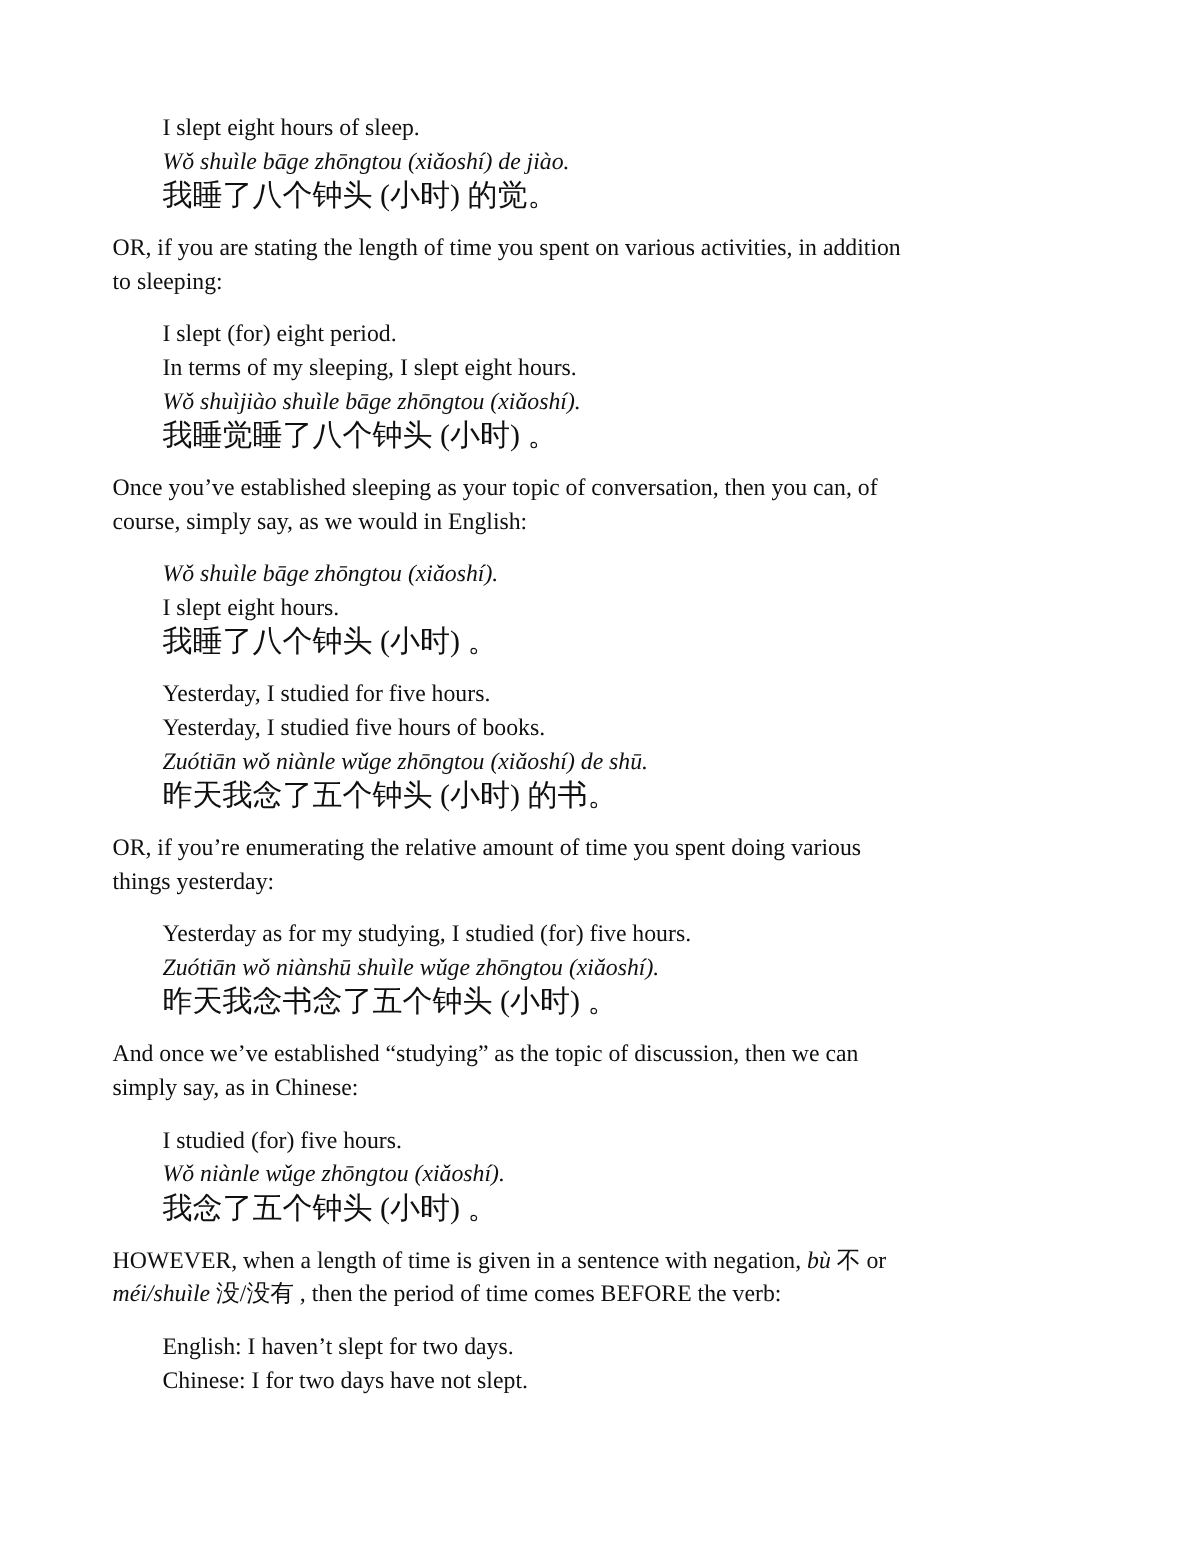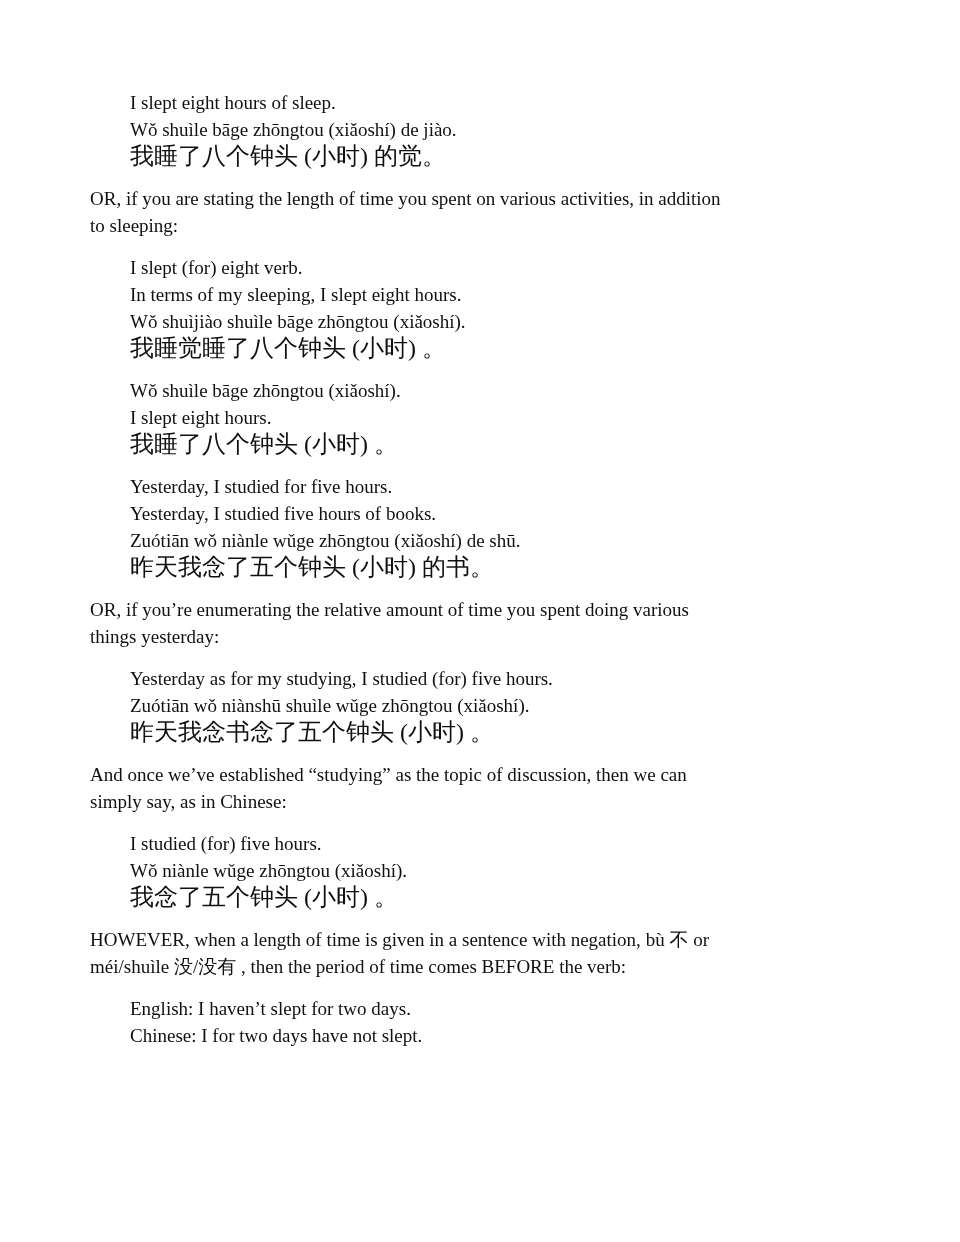--- a/index.html
+++ b/index.html
@@ -33,20 +33,21 @@
     white-space: pre;
     height: 27px;
   }
   .line.zh {
     font-size: 24px;
   }
   .seg.en, .seg.normal {
     font-style: normal;
   }
   .seg.pinyin {
+    font-style: italic;
   }
   .seg.song {
     font-style: normal;
     font-family: "Liberation Serif", "DejaVu Serif", serif;
   }
   .seg.hei {
     font-style: normal;
     font-family: "DejaVu Sans", "Liberation Sans", sans-serif;
   }
 </style>
@@ -58,24 +59,28 @@
       <div class="block indent">
         <div class="line"><span class="seg en">I slept eight hours of sleep.</span></div>
         <div class="line"><span class="seg pinyin">Wǒ shuìle bāge zhōngtou (xiǎoshí) de jiào.</span></div>
         <div class="line zh"><span class="seg song">我睡了八个</span><span class="seg hei">钟头</span><span class="seg song"> (</span><span class="seg hei">小时</span><span class="seg song">) 的</span><span class="seg hei">觉</span><span class="seg song">。</span></div>
       </div>
       <div class="block">
         <div class="line"><span class="seg normal">OR, if you are stating the length of time you spent on various activities, in addition</span></div>
         <div class="line"><span class="seg normal">to sleeping:</span></div>
       </div>
       <div class="block indent">
-        <div class="line"><span class="seg en">I slept (for) eight verb.</span></div>
+        <div class="line"><span class="seg en">I slept (for) eight period.</span></div>
         <div class="line"><span class="seg en">In terms of my sleeping, I slept eight hours.</span></div>
         <div class="line"><span class="seg pinyin">Wǒ shuìjiào shuìle bāge zhōngtou (xiǎoshí).</span></div>
         <div class="line zh"><span class="seg song">我睡</span><span class="seg hei">觉</span><span class="seg song">睡了八个</span><span class="seg hei">钟头</span><span class="seg song"> (</span><span class="seg hei">小时</span><span class="seg song">) 。</span></div>
+      </div>
+      <div class="block">
+        <div class="line"><span class="seg normal">Once you’ve established sleeping as your topic of conversation, then you can, of</span></div>
+        <div class="line"><span class="seg normal">course, simply say, as we would in English:</span></div>
       </div>
       <div class="block indent">
         <div class="line"><span class="seg pinyin">Wǒ shuìle bāge zhōngtou (xiǎoshí).</span></div>
         <div class="line"><span class="seg en">I slept eight hours.</span></div>
         <div class="line zh"><span class="seg song">我睡了八个</span><span class="seg hei">钟头</span><span class="seg song"> (</span><span class="seg hei">小时</span><span class="seg song">) 。</span></div>
       </div>
       <div class="block indent">
         <div class="line"><span class="seg en">Yesterday, I studied for five hours.</span></div>
         <div class="line"><span class="seg en">Yesterday, I studied five hours of books.</span></div>
         <div class="line"><span class="seg pinyin">Zuótiān wǒ niànle wǔge zhōngtou (xiǎoshí) de shū.</span></div>

